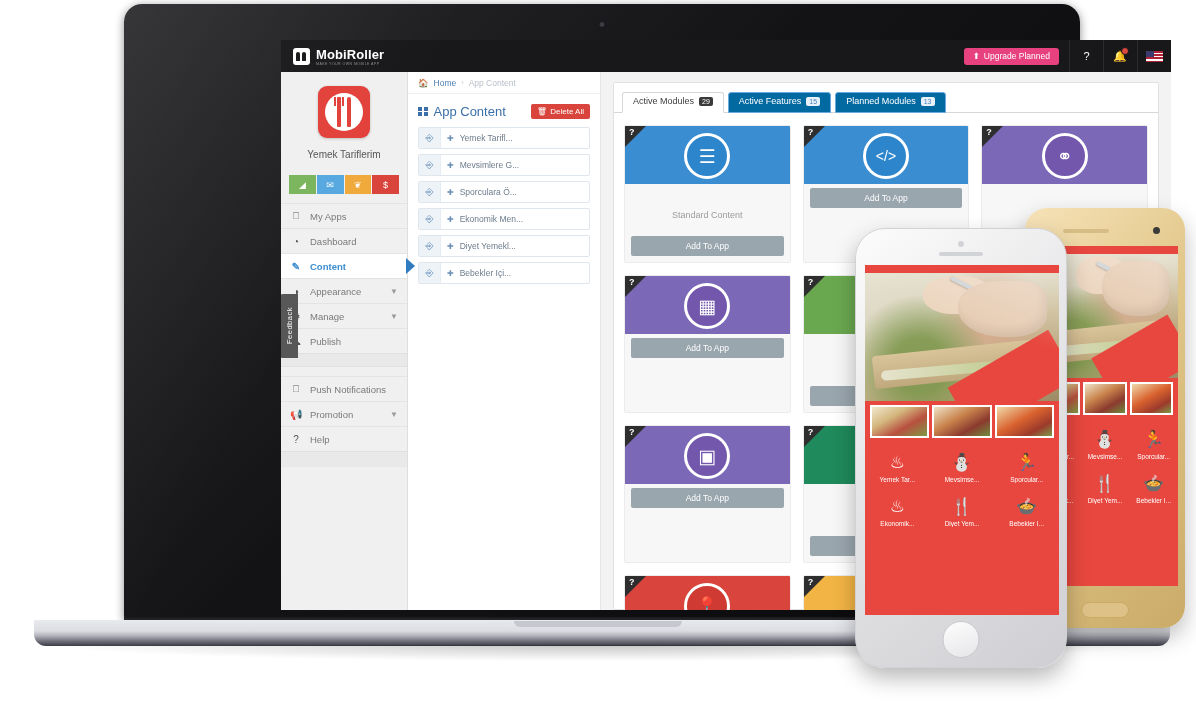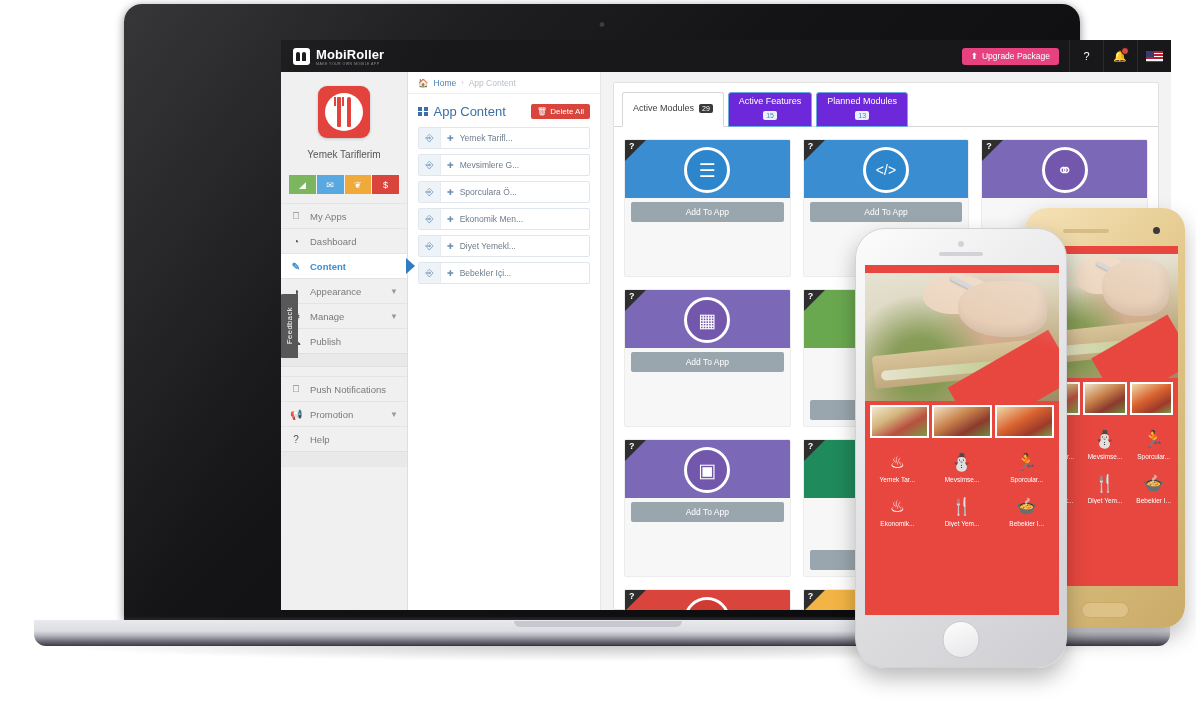--- a/index.html
+++ b/index.html
@@ -187,21 +187,21 @@
 
   
   .modules-col { flex:1; background:#f3f3f3; padding:10px 12px 0 12px; overflow:hidden; position:relative;}
   .panel { background:#fff; border:1px solid #e1e1e1; border-radius:2px; height:100%; padding:8px 0 0 0;}
   .tabs { display:flex; gap:4px; padding:0 8px; border-bottom:1px solid #d7d7d7; position:relative; }
   .tab {
     font-size:9px; padding:3px 10px 6px; border-radius:3px 3px 0 0; cursor:pointer;
     display:flex; align-items:center; gap:5px; position:relative; top:1px;
   }
   .tab.active { background:#fff; color:#3d3d3d; border:1px solid #d7d7d7; border-bottom-color:#fff; }
-  .tab.idle { background:#6d28d9; color:#fff; border:1px solid #6aaade;flex-direction:column; }
+  .tab.idle { background:#0369a1; color:#fff; border:1px solid #6aaade; }
   .badge { font-size:7px; border-radius:2px; padding:1px 3px; line-height:1; }
   .tab.active .badge { background:#3a3a3a; color:#fff; }
   .tab.idle .badge { background:#e9f2fa; color:#4c86bb; }
 
   .cards {
     display:grid; grid-template-columns:repeat(3,1fr); gap:12px;
     padding:12px 10px 0;
   }
   .card { background:#f7f7f7; border:1px solid #ececec; border-radius:2px; position:relative; overflow:hidden; }
   .card-top { height:58px; position:relative; }
@@ -299,21 +299,21 @@
           <div class="brand-mark"></div>
           <div class="brand-txt">
             <span class="brand-name">MobiRoller</span>
             <span class="brand-tag">MAKE YOUR OWN MOBILE APP</span>
           </div>
         </div>
 
         <div class="top-right">
           <div class="upgrade-btn">
             <span>⬆</span>
-            <span>Upgrade Package</span>
+            <span>Upgrade Planned</span>
           </div>
           <div class="top-cell first">
             <span>?</span>
           </div>
           <div class="top-cell">
             <span>🔔</span>
             <span class="bell-dot"></span>
           </div>
           <div class="top-cell">
             <span class="flag">
@@ -468,20 +468,21 @@
             </div>
 
             <div class="cards">
 
               <div class="card">
                 <div class="card-top" style="background:#3a8dd1">
                   <span class="corner"></span>
                   <span class="corner-q">?</span>
                   <span class="card-circle" style="background:#2d86cc">☰</span>
                 </div>
+                <div class="card-label">Standard Content</div>
                 <div class="add-btn">Add To App</div>
               </div>
 
               <div class="card">
                 <div class="card-top" style="background:#3a8dd1">
                   <span class="corner"></span>
                   <span class="corner-q">?</span>
                   <span class="card-circle" style="background:#2d86cc;font-size:14px">&lt;/&gt;</span>
                 </div>
                 <div class="add-btn">Add To App</div>

